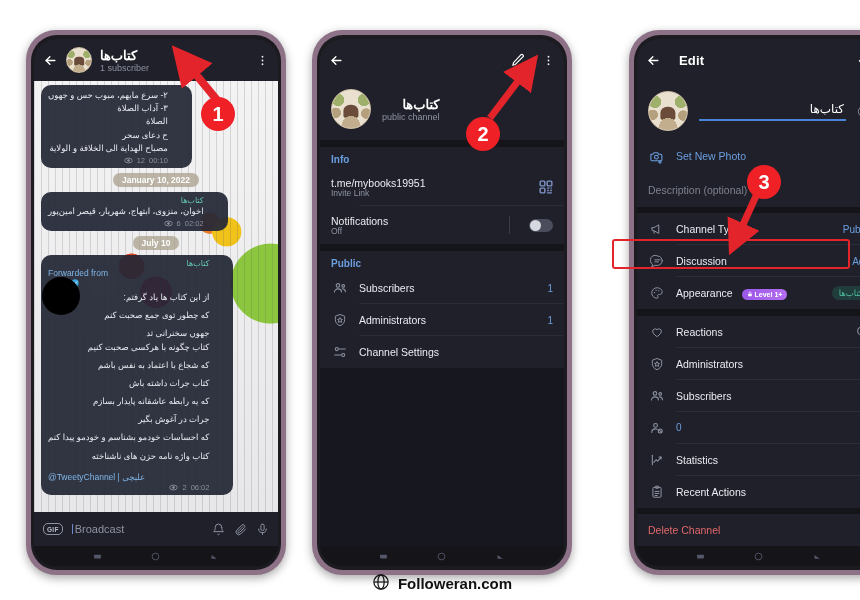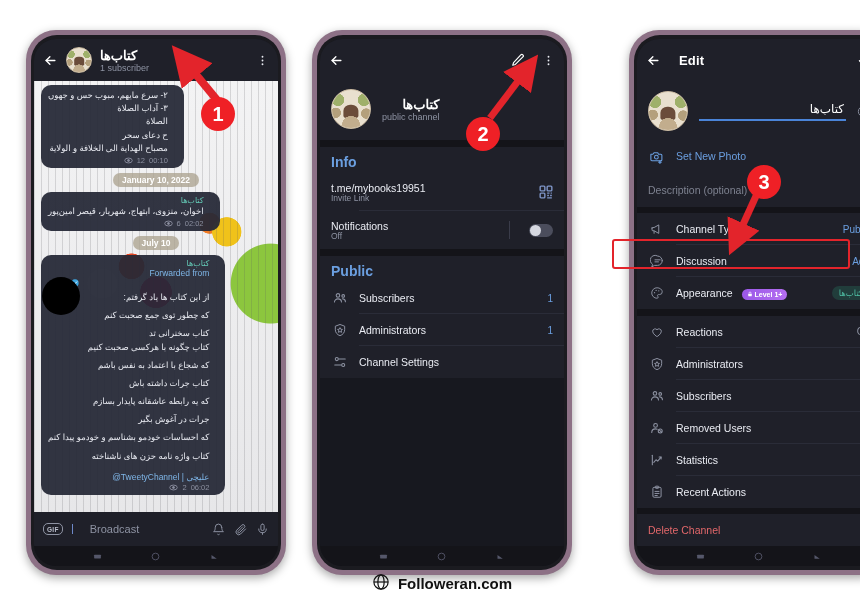--- a/index.html
+++ b/index.html
@@ -93,65 +93,65 @@
       radial-gradient(circle at 28% 47%, #f5f5f5 0 5%, transparent 5.2%),
       radial-gradient(circle at 72% 33%, #f07a24 0 3%, transparent 3.2%);
   }
   .chat-scroll {
     position:absolute; inset:0; padding: 6px 7px 4px 7px;
     display:flex; flex-direction:column; gap:5px;
   }
   .bubble {
     background: rgba(37,40,54,.94);
     border-radius: 10px;
-    padding: 4px 16px 3px 7px;
+    padding: 4px 24px 3px 7px;
     color:#e8eaf0;
     align-self: flex-start;
     max-width: 96%;
     position: relative;
   }
   .bubble .who { color:#63c7b4; font-size:8px; direction:rtl; text-align:right; }
-  .bubble .fwd { color:#7fb6e8; font-size:8.5px;text-align:right; }
+  .bubble .fwd { color:#7fb6e8; font-size:8.5px; }
   .bubble .fwd2 { color:#63c7b4; font-size:8px; display:flex; gap:3px; align-items:center; justify-content:flex-start; }
   .rtl-line { direction:rtl; text-align:right; color:#e9ebf2; font-size:8.5px; line-height:1.55; }
   .meta { display:flex; gap:4px; align-items:center; justify-content:flex-end; color:#8c90a0; font-size:7.5px; margin-top:1px; }
   .daychip {
     align-self:center; background: rgba(170,160,140,.75);
     color:#fff; font-size:8.5px; font-weight:700;
     padding:2px 9px; border-radius:9px;
   }
   .b1 { margin-top:-2px; }
   .blackdot { position:absolute; left:8px; top:196px; width:38px; height:38px; border-radius:50%; background:#000; z-index:3; }
 
   .composer {
     flex:0 0 34px; height:34px; background:#1f2029;
     display:flex; align-items:center; gap:9px; padding:0 9px;
   }
   .gifbtn {
     border:1.4px solid #8e93a3; color:#b8bcc9; border-radius:5px;
     font-size:6.5px; font-weight:700; padding:1.5px 3px; letter-spacing:.3px;
   }
-  .composer-input { flex:1 1 auto; color:#8e93a3; font-size:11px; position:relative; padding-left:18px; }
+  .composer-input { flex:1 1 auto; color:#8e93a3; font-size:11px; position:relative; padding-left:3px; }
   .composer-input::before{ content:""; position:absolute; left:0; top:1px; bottom:1px; width:1px; background:#6e89c9; }
   .navbar {
     flex:0 0 20px; background:#141419;
     display:flex; align-items:center; justify-content:space-around; padding:0 34px;
   }
 
   
   .profile-head {
     background:#1f2029; padding:8px 11px 11px 11px;
     display:flex; align-items:center; gap:11px;
   }
   .ph-name { color:#fff; font-size:13px; font-weight:700; direction:rtl; }
   .ph-sub  { color:#8e93a3; font-size:9px; }
 
   .section-gap { height:7px; background:#141419; }
   .section { background:#1f2029; }
-  .sec-title { color:#6b9fe0; font-size:14px; font-weight:700; padding:7px 11px 3px 11px; }
+  .sec-title { color:#6b9fe0; font-size:10px; font-weight:700; padding:7px 11px 3px 11px; }
 
   .row {
     display:flex; align-items:center; gap:11px;
     padding: 0 11px; min-height: 32px;
     position: relative;
   }
   .row .lbl { color:#e9ebf2; font-size:10.5px; flex:1 1 auto; }
   .row .lbl .sub { display:block; color:#8e93a3; font-size:8.5px; margin-top:-1px; }
   .row .val { color:#6b9fe0; font-size:10px; }
   .row .val.off { color:#8e93a3; }
@@ -285,21 +285,21 @@
                       <circle cx="12" cy="12" r="11" fill="#3ea6e0"></circle>
                       <path d="M6.5 12.5l3.6 3.6 7.4-7.6" fill="none" stroke="#fff" stroke-width="2.6" stroke-linecap="round" stroke-linejoin="round"></path>
                     </svg>
               </span>
             </div>
             <div style="height:4px"></div>
             <div class="rtl-line">از این کتاب ها یاد گرفتم:</div>
             <div style="height:5px"></div>
             <div class="rtl-line">که چطور توی جمع صحبت کنم</div>
             <div style="height:5px"></div>
-            <div class="rtl-line">کتاب سخنرانی تد</div>
+            <div class="rtl-line">جهوں سخنرانی تد</div>
             <div class="rtl-line">کتاب چگونه با هرکسی صحبت کنیم</div>
             <div style="height:5px"></div>
             <div class="rtl-line">که شجاع با اعتماد به نفس باشم</div>
             <div style="height:5px"></div>
             <div class="rtl-line">کتاب جرات داشته باش</div>
             <div style="height:5px"></div>
             <div class="rtl-line">که یه رابطه عاشقانه پایدار بسازم</div>
             <div style="height:5px"></div>
             <div class="rtl-line">جرات در آغوش بگیر</div>
             <div style="height:5px"></div>
@@ -623,21 +623,20 @@
 
         <div class="row divided">
           <span class="iconcell">
             <svg width="14" height="14" viewBox="0 0 24 24" fill="none" stroke="#8e93a3" stroke-width="1.8" stroke-linecap="round">
                   <circle cx="9.5" cy="7.5" r="3.2"></circle>
                   <path d="M3 19.5c0-3.4 2.9-6 6.5-6 1 0 2 .2 2.8.6"></path>
                   <circle cx="17.5" cy="17" r="3.4"></circle>
                   <path d="M15.3 14.9l4.4 4.2"></path>
                 </svg>
           </span>
-          <span class="lbl">Removed Users</span>
           <span class="val">0</span>
         </div>
 
         <div class="row divided">
           <span class="iconcell">
             <svg width="14" height="14" viewBox="0 0 24 24" fill="none" stroke="#8e93a3" stroke-width="1.8" stroke-linecap="round" stroke-linejoin="round">
                   <path d="M4 4v16"></path>
                   <path d="M6.5 16l3.8-4.4 2.9 2.4L19 7"></path>
                   <path d="M15.6 7H19v3.4"></path>
                 </svg>

